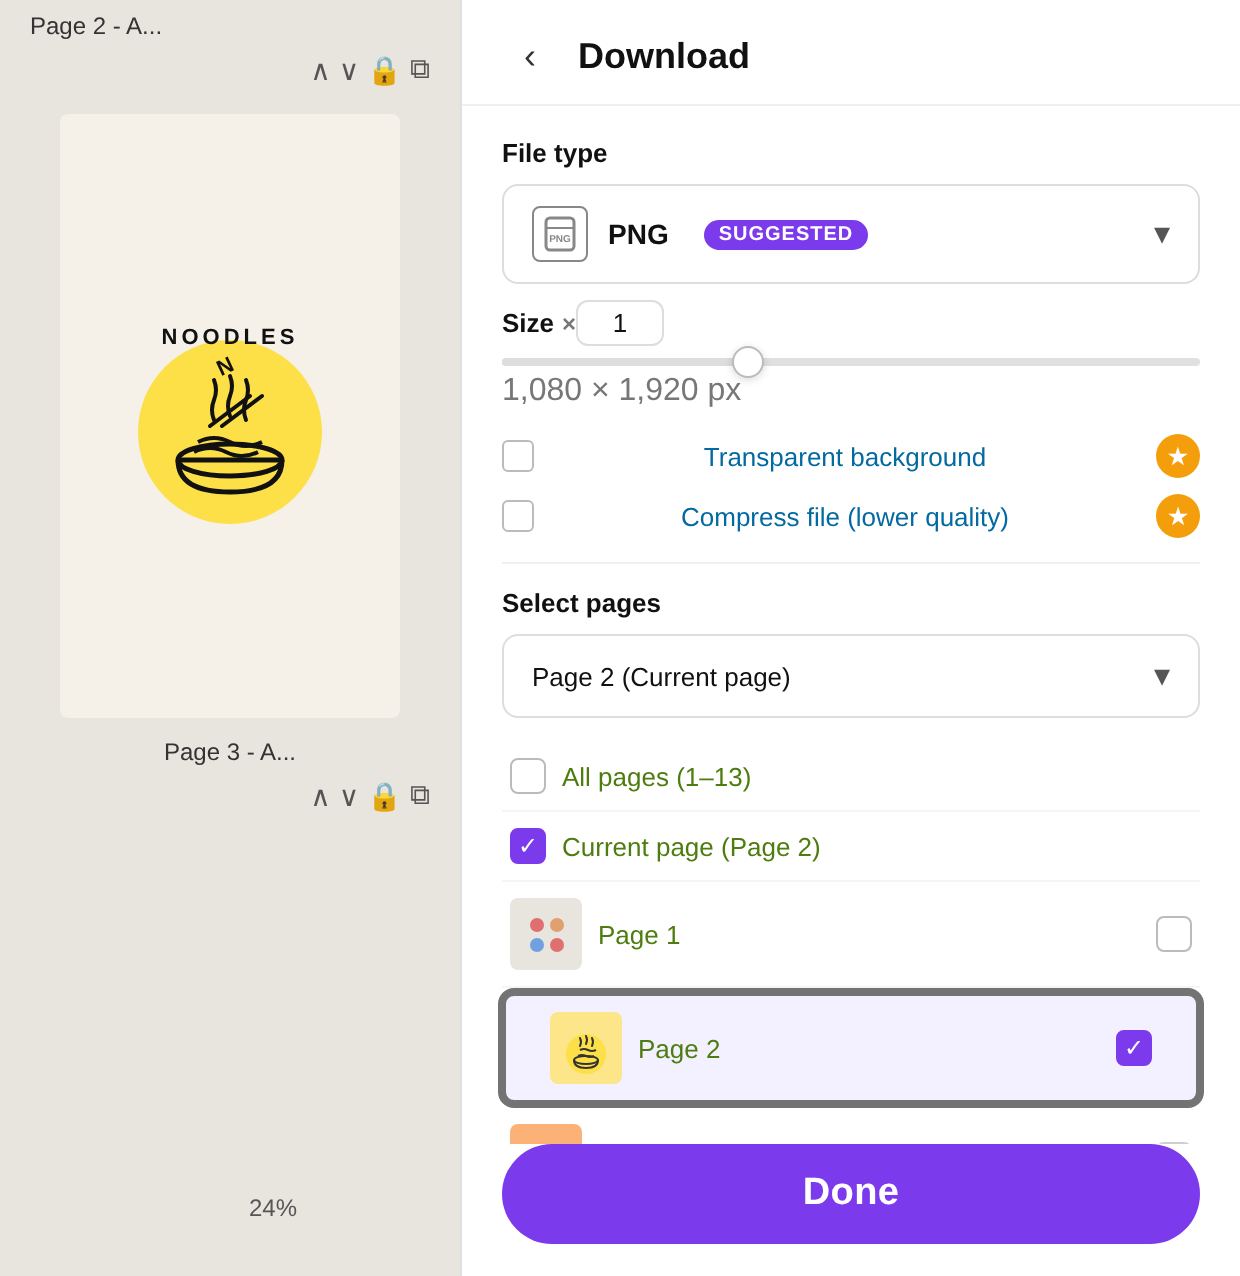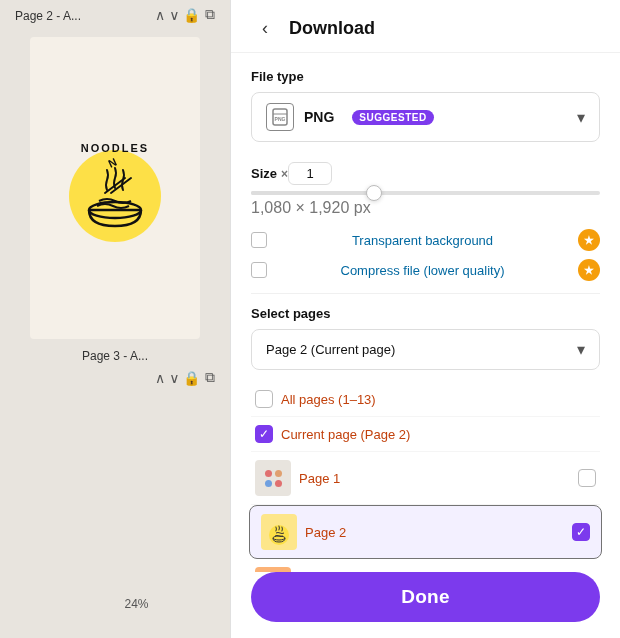--- a/index.html
+++ b/index.html
@@ -45,26 +45,27 @@
     }
 
     .noodle-logo {
       width: 120px;
       height: 120px;
     }
 
     .page-label {
       width: 200px;
       display: flex;
-      align-items: flex-end;
+      align-items: flex-start;
       gap: 6px;
       padding: 6px 0 4px 0;
       font-size: 12px;
       color: #333;
       font-weight: 500;
+      flex-direction: column;
     }
     .page-label-controls {
       display: flex;
       align-items: center;
       gap: 4px;
       margin-left: auto;
     }
     .page-label-controls span {
       font-size: 14px;
       color: #555;
@@ -156,21 +157,21 @@
     .file-type-dropdown {
       width: 100%;
       border: 1px solid #ddd;
       border-radius: 8px;
       padding: 10px 14px;
       display: flex;
       align-items: center;
       justify-content: space-between;
       cursor: pointer;
       background: #fff;
-      margin-bottom: 20px;
+      margin-bottom: 8px;
     }
     .file-type-left {
       display: flex;
       align-items: center;
       gap: 10px;
     }
     .file-icon {
       width: 28px;
       height: 28px;
       border: 1.5px solid #888;
@@ -325,21 +326,21 @@
     .page-list-item {
       display: flex;
       align-items: center;
       padding: 8px 4px;
       border-bottom: 1px solid #f5f5f5;
       cursor: pointer;
     }
     .page-list-label {
       flex: 1;
       font-size: 13px;
-      color: #c2410c;
+      color: #4d7c0f;
       margin-left: 8px;
     }
     .page-checkbox {
       width: 18px;
       height: 18px;
       border: 1.5px solid #bbb;
       border-radius: 4px;
       background: #fff;
     }
     .page-checkbox.checked {
@@ -371,24 +372,24 @@
     }
     .dot {
       width: 7px;
       height: 7px;
       border-radius: 50%;
     }
 
     
     .page-list-item.selected {
       background: #f3f0ff;
-      border: 1px solid #737373;
+      border: 4px solid #737373;
       border-radius: 8px;
       margin: 0 -2px;
-      padding: 8px 11px;
+      padding: 8px 22px;
     }
 
     .page2-thumb {
       width: 36px;
       height: 36px;
       border-radius: 4px;
       background: #fde68a;
       display: flex;
       align-items: center;
       justify-content: center;

